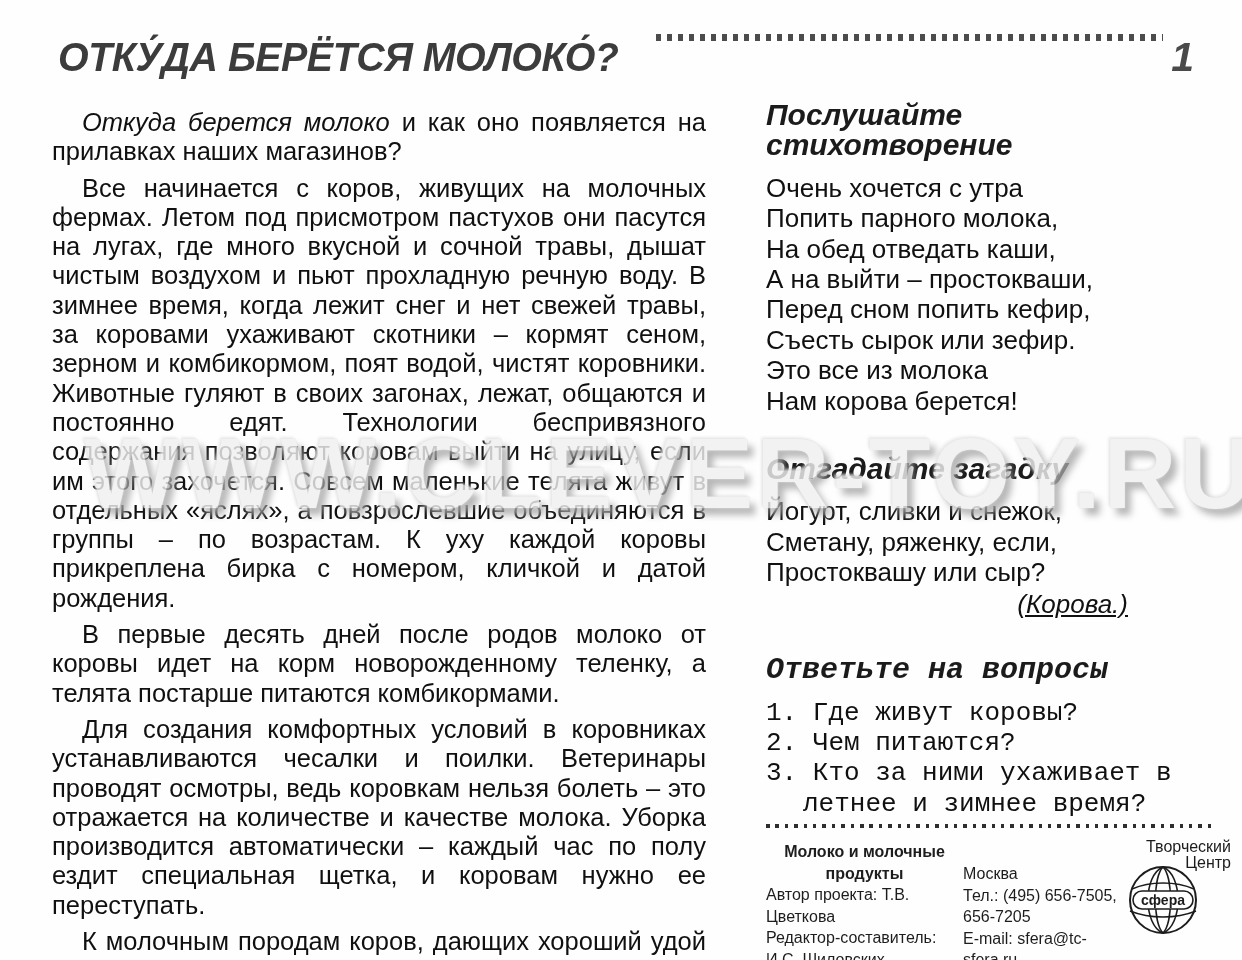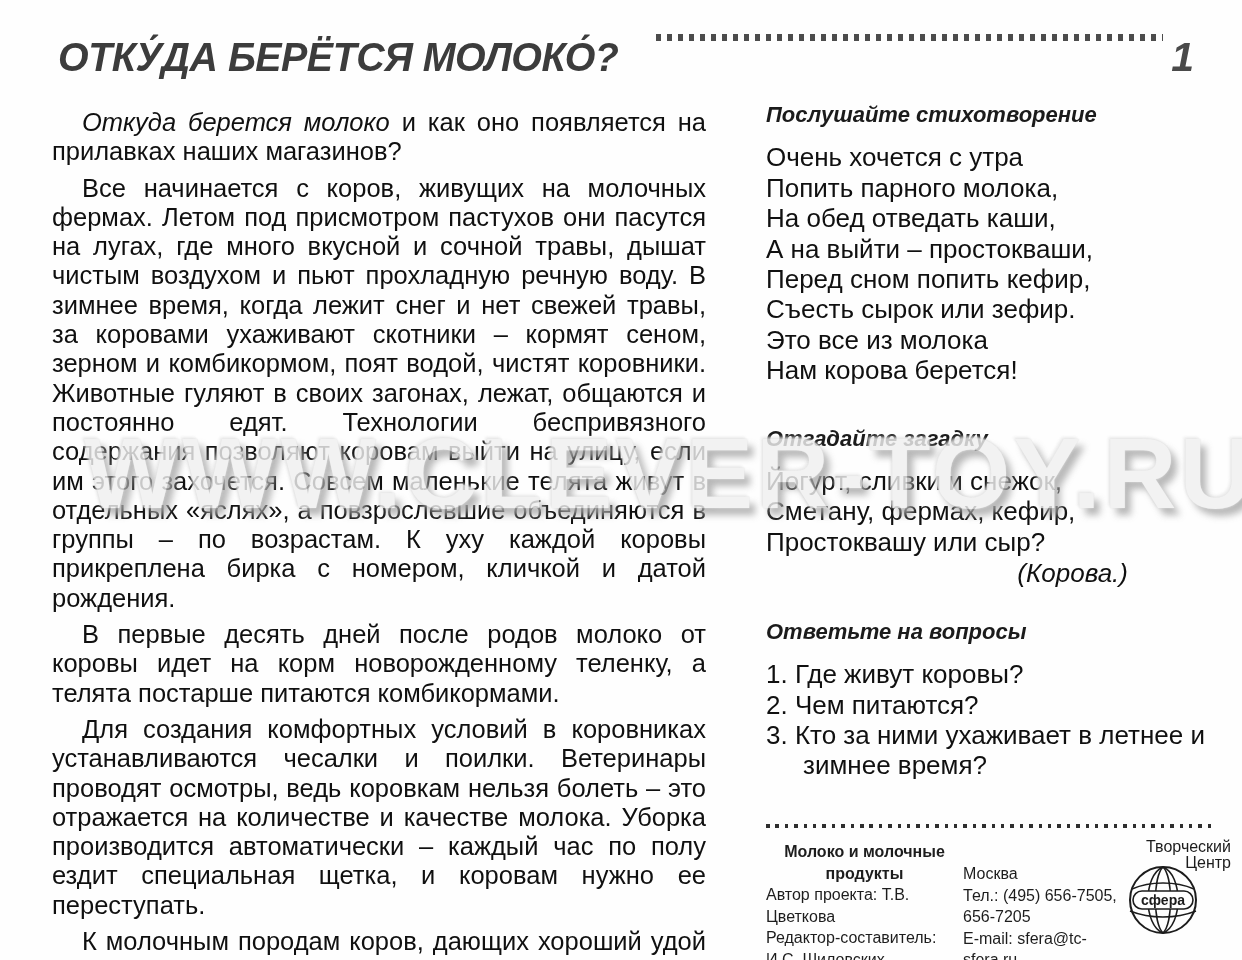--- a/index.html
+++ b/index.html
@@ -34,28 +34,28 @@
     font-size:25.5px;line-height:29.3px;text-align:justify;color:#101010;
   }
   .col-left p{margin:7px;text-indent:30px;}
 
   
   .col-right{
     position:absolute;left:766px;top:100px;width:447px;
     font-size:26px;line-height:30.4px;color:#101010;
   }
   .sec-heading{
-    font-size:22px;font-weight:bold;font-style:italic;color:#1b1b1b;
+    font-size:30px;font-weight:bold;font-style:italic;color:#1b1b1b;
     margin:0 0 12px 0;
   }
   .sec{margin-bottom:28px;}
   .sec + .sec{margin-top:30px;}
   .verse-line{white-space:nowrap;}
   .riddle-answer{
-    font-style:italic;text-align:right;padding-right:85px;margin-top:1px;
+    font-style:italic;text-align:right;padding-right:85px;margin-top:1px;text-decoration:underline;
   }
   .question{padding-left:37px;text-indent:-37px;}
 
   
   .watermark{
     position:absolute;left:84px;top:416px;width:1400px;
     font-size:101px;font-weight:bold;letter-spacing:3px;
     color:#f0f0f0;opacity:0.82;pointer-events:none;z-index:5;
     text-shadow:0 0 2px #d8d8d8, 6px 7px 7px #a8a8a8, -2px -2px 3px #e8e8e8;
     white-space:nowrap;
@@ -103,26 +103,26 @@
       <div class="verse-line">А на выйти – простокваши,</div>
       <div class="verse-line">Перед сном попить кефир,</div>
       <div class="verse-line">Съесть сырок или зефир.</div>
       <div class="verse-line">Это все из молока</div>
       <div class="verse-line">Нам корова берется!</div>
     </div>
 
     <div class="sec" style="margin-top:38px;">
       <div class="sec-heading">Отгадайте загадку</div>
       <div class="verse-line">Йогурт, сливки и снежок,</div>
-      <div class="verse-line">Сметану, фермах, кефир,</div>
+      <div class="verse-line">Сметану, ряженку, если,</div>
       <div class="verse-line">Простоквашу или сыр?</div>
       <div class="riddle-answer">(Корова.)</div>
     </div>
 
-    <div class="sec" style="margin-top:28px;">
+    <div class="sec" style="margin-top:36px;font-family:Liberation Mono, monospace;">
       <div class="sec-heading">Ответьте на вопросы</div>
       <div class="question">1. Где живут коровы?</div>
       <div class="question">2. Чем питаются?</div>
       <div class="question">3. Кто за ними ухаживает в летнее и зимнее время?</div>
     </div>
   </div>
 
   <div class="watermark">WWW.CLEVER-TOY.RU</div>
 
   <div class="footer">

